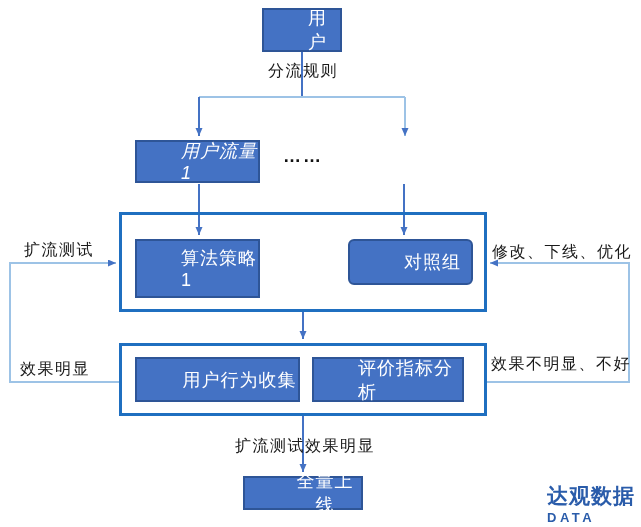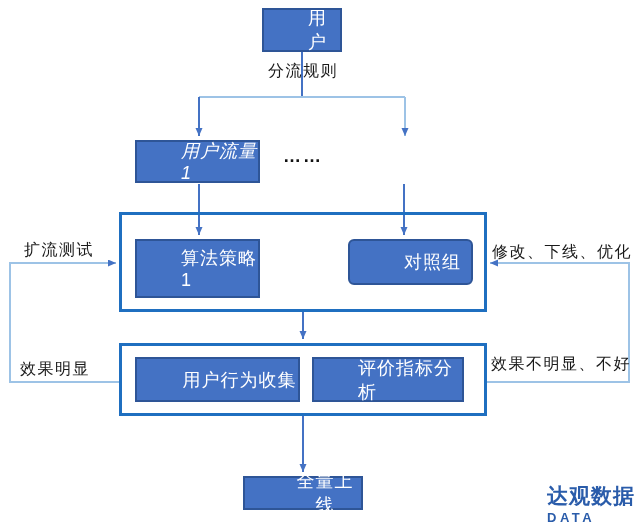--- a/index.html
+++ b/index.html
@@ -60,19 +60,20 @@
   <div class="node" style="left:312px;top:357px;width:152px;height:45px;">评价指标分析</div>
   <div class="node" style="left:243px;top:476px;width:120px;height:34px;text-align:center;">全量上线</div>
 
   <div class="dots" style="left:283px;top:146px;">……</div>
 
   <div class="lbl lbl-center" style="left:303px;top:61px;">分流规则</div>
   <div class="lbl" style="left:24px;top:240px;">扩流测试</div>
   <div class="lbl" style="left:20px;top:359px;">效果明显</div>
   <div class="lbl" style="left:492px;top:242px;">修改、下线、优化</div>
   <div class="lbl" style="left:491px;top:354px;">效果不明显、不好</div>
+  <div class="lbl lbl-center" style="left:305px;top:436px;">扩流测试效果明显</div>
 
   <div class="logo" style="left:547px;top:475px;">
     <div class="logo-cn">达观数据</div>
     <div class="logo-en">DATA GRAND</div>
   </div>
 
 </div>
 
 </body></html>

